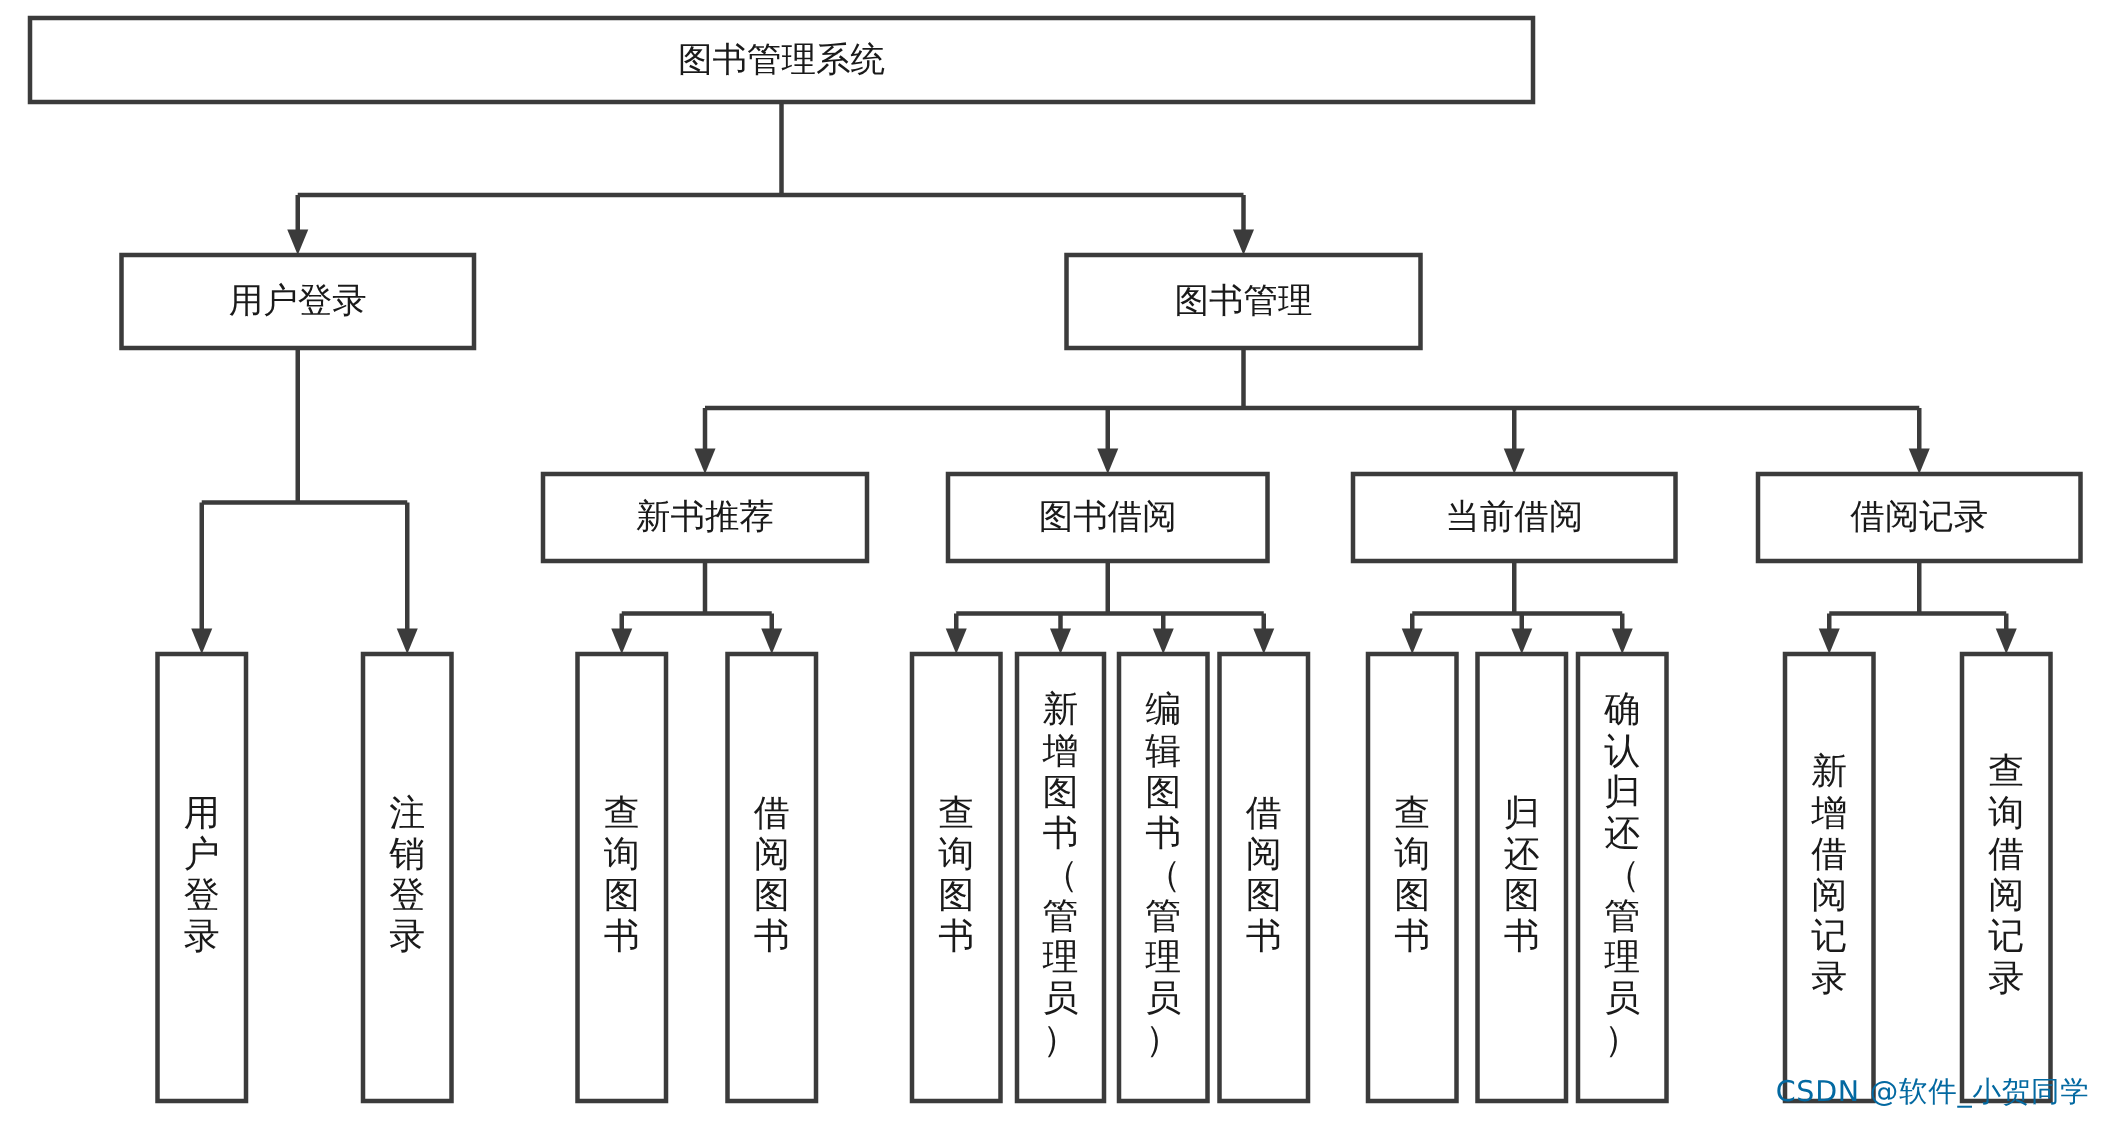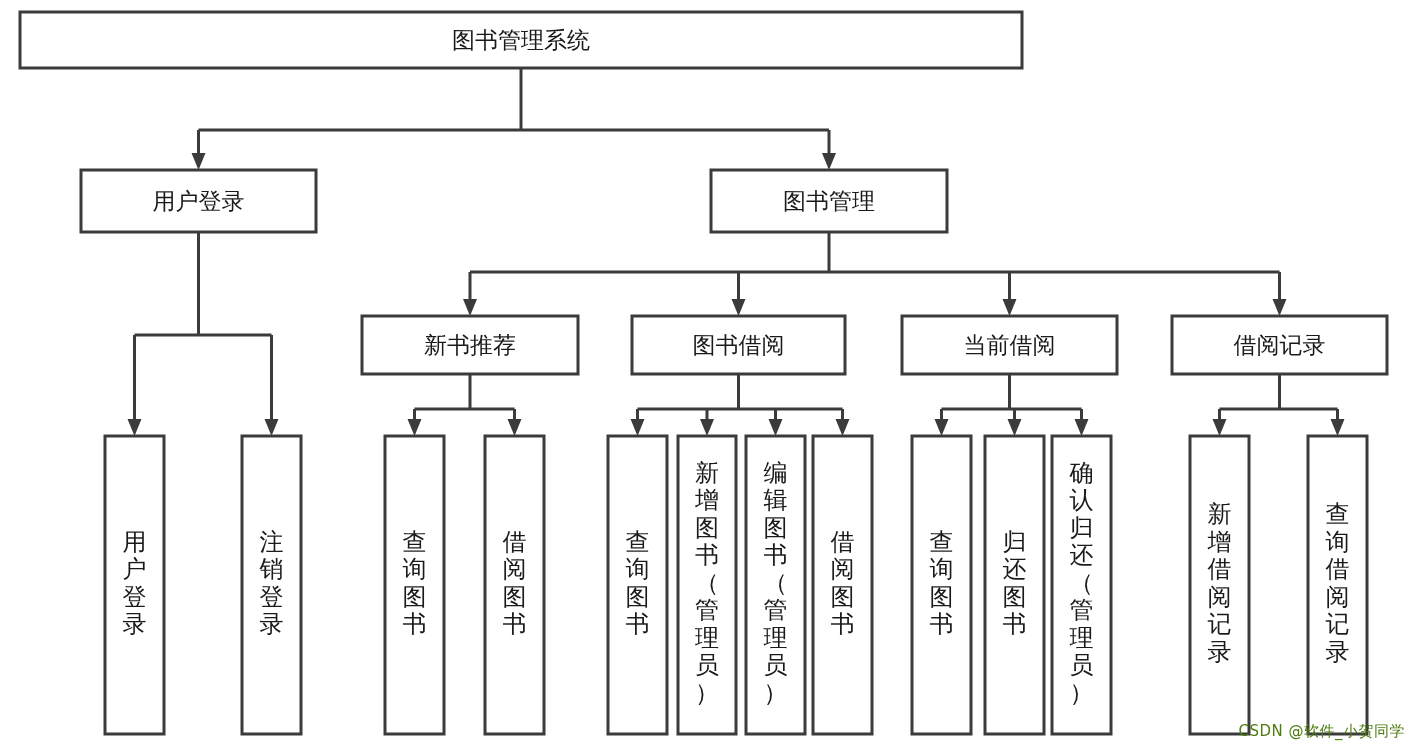--- a/index.html
+++ b/index.html
@@ -51,25 +51,25 @@
     dominant-baseline: middle;
   }
   .node-label-v {
     font-family: "DejaVu Sans", "Liberation Sans", sans-serif;
     font-size: 24px;
     fill: #1a1a1a;
     text-anchor: middle;
   }
   .watermark {
     position: absolute;
-    right: 0;
+    right: 12px;
     bottom: 6px;
     font-family: "DejaVu Sans", "Liberation Sans", sans-serif;
-    font-size: 15px;
-    color: #4d7c0f;
+    font-size: 19px;
+    color: #0369a1;
     letter-spacing: 0.5px;
     white-space: nowrap;
     pointer-events: none;
     user-select: none;
   }
 </style>
 </head>
 <body>
 
 <div id="diagram-root">

